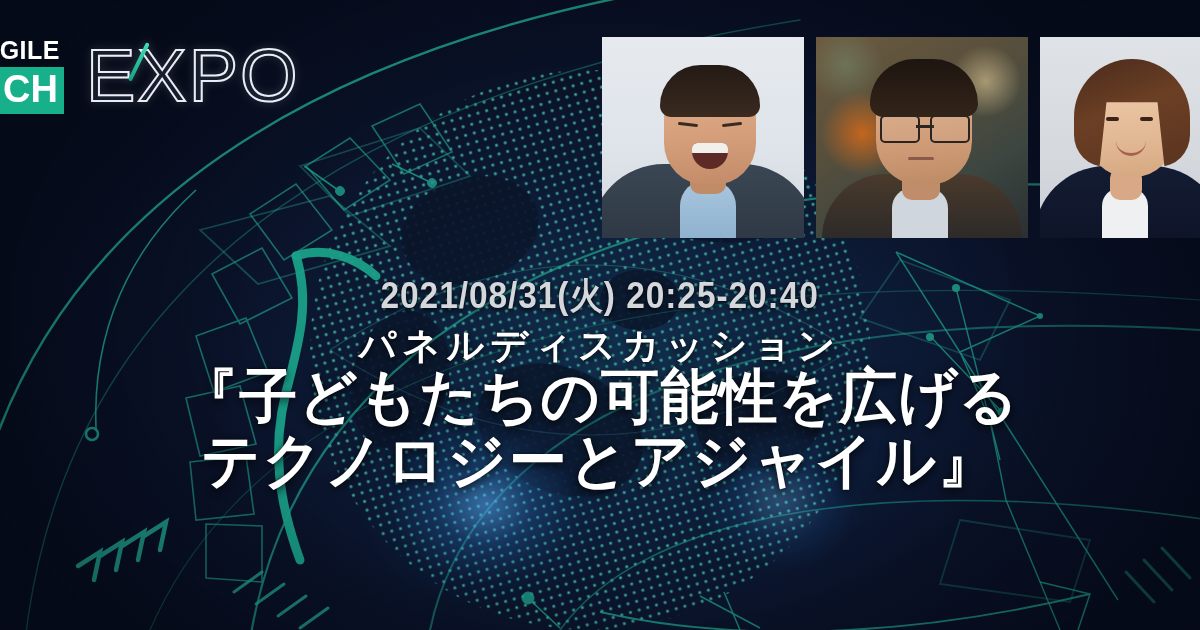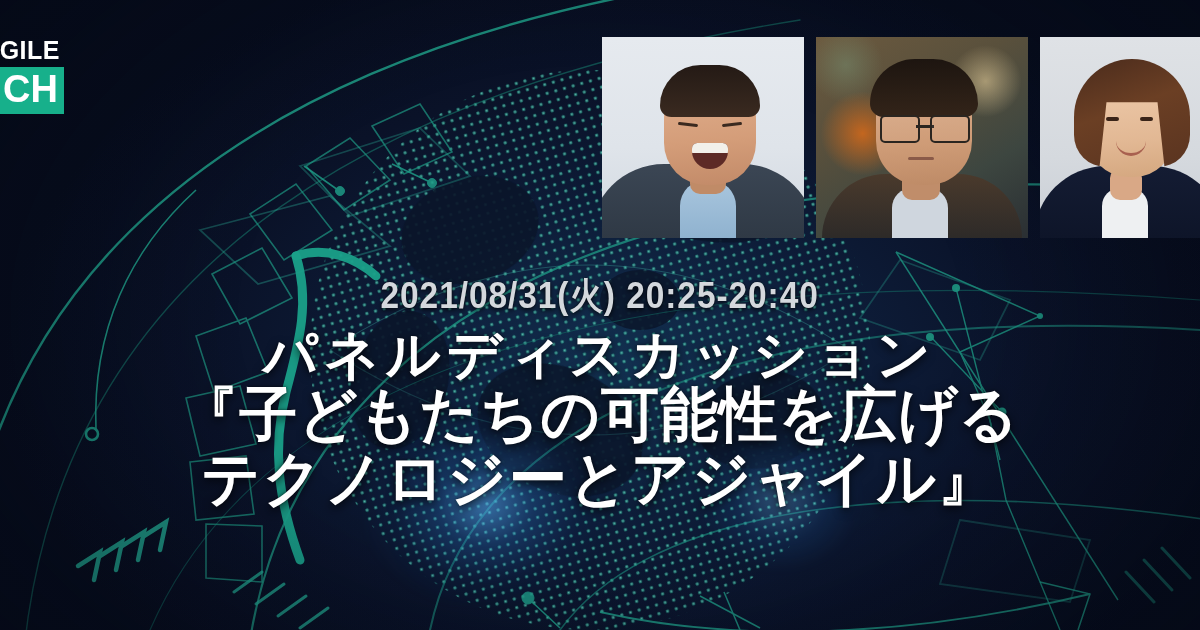--- a/index.html
+++ b/index.html
@@ -187,21 +187,21 @@
     text-shadow:0 2px 6px rgba(0,0,0,.75), 0 0 2px rgba(0,0,0,.6);
     white-space:nowrap;
   }
   .title{
     margin-top:12px;
     display:flex;flex-direction:column;align-items:center;
     color:#ffffff;font-weight:bold;
     font-family:"DejaVu Sans","Liberation Sans",sans-serif;
     text-shadow:0 3px 10px rgba(0,0,0,.72), 0 0 3px rgba(0,0,0,.55);
   }
-  .title .l1{font-size:54px;line-height:1.06;letter-spacing:6px;white-space:nowrap;}
+  .title .l1{font-size:37px;line-height:1.06;letter-spacing:6px;white-space:nowrap;}
   .title .l2{font-size:60px;line-height:1.06;letter-spacing:1px;white-space:nowrap;transform:scaleX(.97);}
   .title .l3{font-size:60px;line-height:1.06;letter-spacing:2px;white-space:nowrap;transform:scaleX(.97);}
 </style>
 </head>
 <body>
 
 <div class="stage">
 
   <div class="bg-base"></div>
 
@@ -338,20 +338,21 @@
 
   <div class="bg-vignette"></div>
   <div class="glow-core"></div>
   <div class="glow-core2"></div>
 
   <div class="logo">
     <div class="logo-mark">
       <div class="logo-agile">GILE</div>
       <div class="logo-tech">CH</div>
     </div>
+    <div class="logo-expo">EXPO<span class="expo-slash"></span></div>
   </div>
 
   <div class="speakers">
 
     <div class="photo p1">
       <div class="inner">
         <div class="suit"></div>
         <div class="shirt"></div>
         <div class="neck"></div>
         <div class="head"></div>

